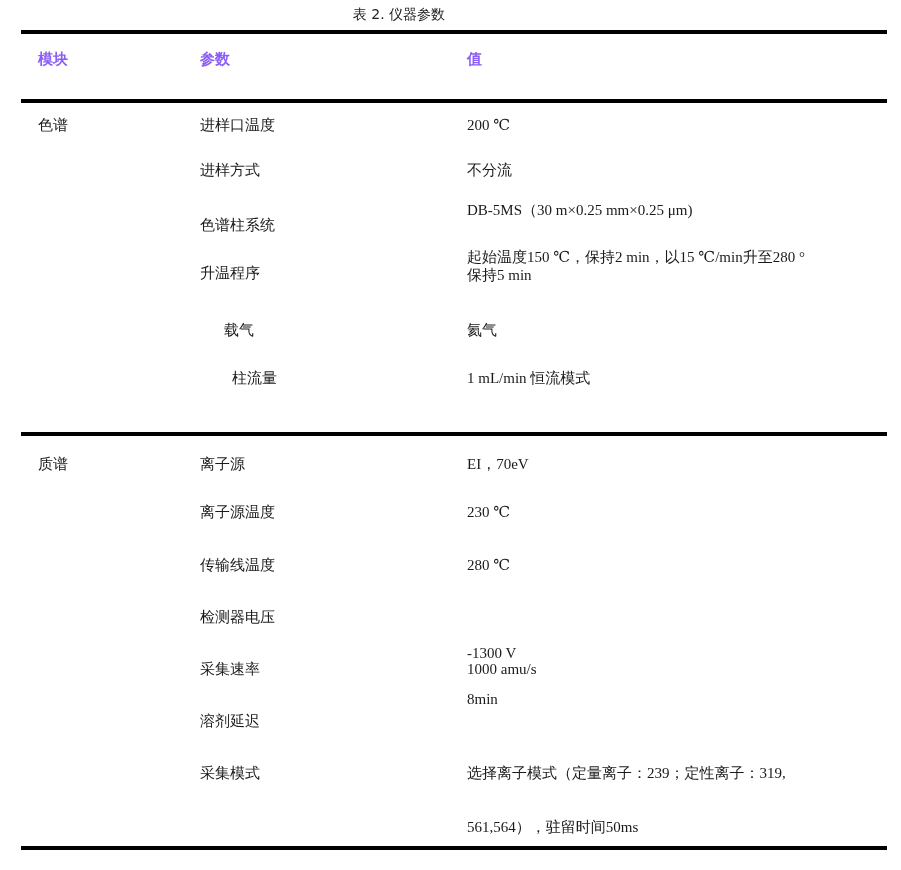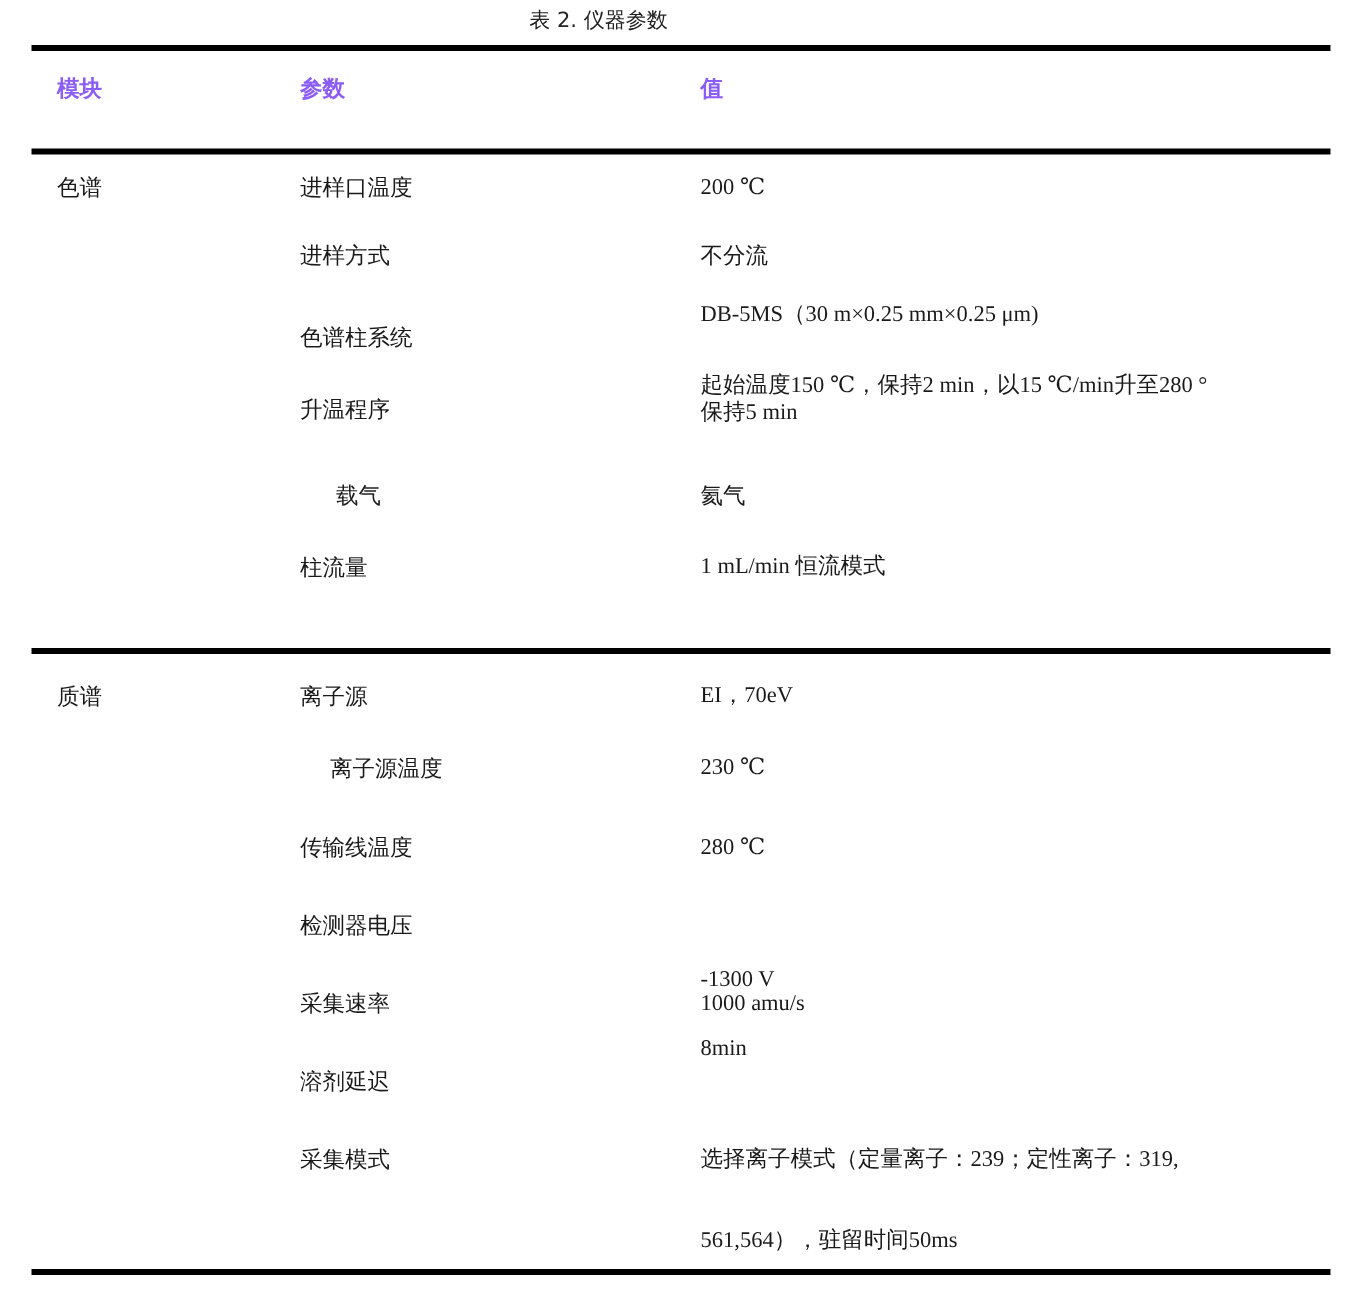--- a/index.html
+++ b/index.html
@@ -46,34 +46,34 @@
 <div>
   <div class="cell cjk c2" style="top:264px;">升温程序</div>
   <div class="cell val c3" style="top:248px;">起始温度150 ℃，保持2 min，以15 ℃/min升至280 °</div>
   <div class="cell val c3" style="top:266px;">保持5 min</div>
 </div>
 <div>
   <div class="cell cjk c2" style="top:321px;margin-left:24px;">载气</div>
   <div class="cell cjk c3" style="top:321px;">氦气</div>
 </div>
 <div>
-  <div class="cell cjk c2" style="top:369px;">柱流量</div>
+  <div class="cell cjk c2" style="top:369px;margin-left:32px;">柱流量</div>
   <div class="cell val c3" style="top:369px;">1 mL/min  恒流模式</div>
 </div>
 
 <div class="rule" style="top:432px;height:4px;"></div>
 
 <div class="cell cjk c1" style="top:455px;">质谱</div>
 
 <div>
   <div class="cell cjk c2" style="top:455px;">离子源</div>
   <div class="cell val c3" style="top:455px;">EI，70eV</div>
 </div>
 <div>
-  <div class="cell cjk c2" style="top:503px;margin-left:20px;">离子源温度</div>
+  <div class="cell cjk c2" style="top:503px;">离子源温度</div>
   <div class="cell val c3" style="top:503px;">230 ℃</div>
 </div>
 <div>
   <div class="cell cjk c2" style="top:556px;">传输线温度</div>
   <div class="cell val c3" style="top:556px;">280 ℃</div>
 </div>
 <div>
   <div class="cell cjk c2" style="top:608px;">检测器电压</div>
   <div class="cell val c3" style="top:644px;">-1300 V</div>
 </div>

